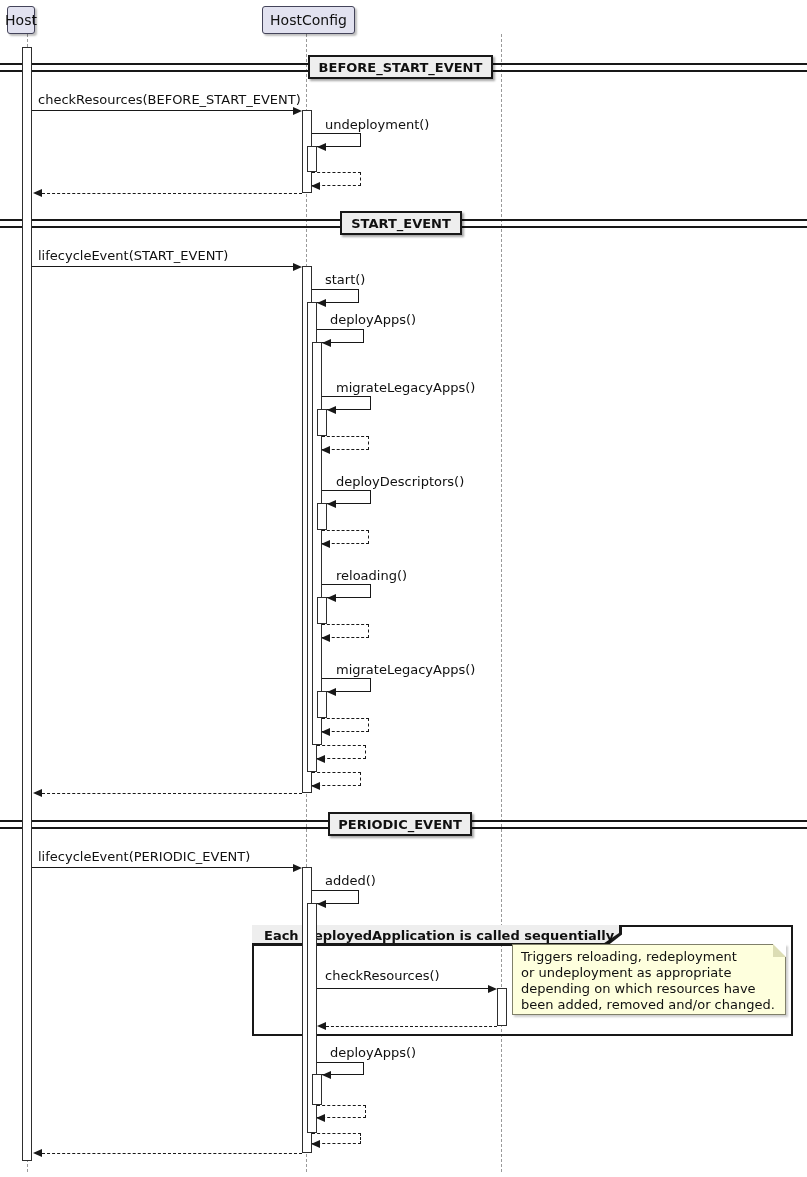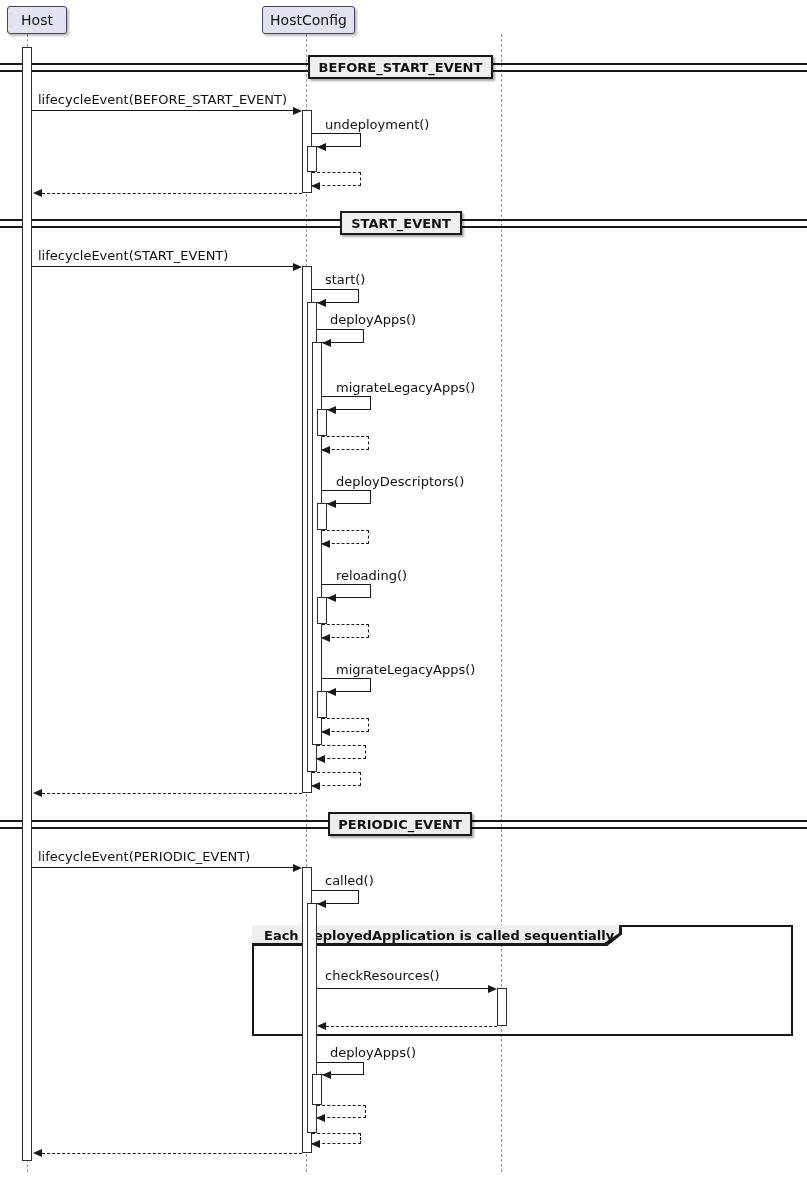--- a/index.html
+++ b/index.html
@@ -70,38 +70,38 @@
   <div class="divline" style="top:226px;"></div>
   <div class="divline" style="top:820px;"></div>
   <div class="divline" style="top:827px;"></div>
 
   <div class="groupbox" style="left:252px;top:925px;width:541px;height:111px;">
     <div class="ghead-outer" style="width:370px;height:21px;"></div>
     <div class="ghead-inner" style="width:367px;height:18px;"></div>
     <div class="glabel" style="left:10px;top:1px;">Each DeployedApplication is called sequentially</div>
   </div>
 
-  <div class="pbox" style="left:7px;top:6px;width:60px;height:28px;">
+  <div class="pbox" style="left:7px;top:6px;width:28px;height:28px;">
     <span>Host</span>
   </div>
   <div class="pbox" style="left:262px;top:6px;width:93px;height:28px;">
     <span>HostConfig</span>
   </div>
 
   <div class="divbox" style="left:308px;top:55px;width:185px;height:24px;">
     <span>BEFORE_START_EVENT</span>
   </div>
   <div class="divbox" style="left:340px;top:211px;width:122px;height:24px;">
     <span>START_EVENT</span>
   </div>
   <div class="divbox" style="left:328px;top:812px;width:144px;height:24px;">
     <span>PERIODIC_EVENT</span>
   </div>
 
-  <div class="mlabel" style="left:38px;top:93px;">lifecycleEvent(BEFORE_START_EVENT)</div>
+  <div class="mlabel" style="left:38px;top:93px;">checkResources(BEFORE_START_EVENT)</div>
   <div class="aline" style="left:32px;top:110px;width:261px;"></div>
   <div class="head-r" style="left:293px;top:107px;"></div>
 
   <div class="mlabel" style="left:325px;top:118px;">undeployment()</div>
   <div class="sc" style="left:312px;top:133px;width:48px;height:12px;">
     <div class="head-l" style="left:5px;"></div>
   </div>
   <div class="sr" style="left:312px;top:172px;width:48px;height:12px;">
     <div class="head-l" style="left:-1px;"></div>
   </div>
@@ -162,32 +162,36 @@
     <div class="head-l" style="left:-1px;"></div>
   </div>
 
   <div class="aline dashed" style="left:42px;top:793px;width:260px;"></div>
   <div class="head-l" style="left:33px;top:789px;"></div>
 
   <div class="mlabel" style="left:38px;top:850px;">lifecycleEvent(PERIODIC_EVENT)</div>
   <div class="aline" style="left:32px;top:867px;width:261px;"></div>
   <div class="head-r" style="left:293px;top:864px;"></div>
 
-  <div class="mlabel" style="left:325px;top:874px;">called()</div>
+  <div class="mlabel" style="left:325px;top:874px;">added()</div>
   <div class="sc" style="left:312px;top:890px;width:46px;height:12px;">
     <div class="head-l" style="left:5px;"></div>
   </div>
 
   <div class="mlabel" style="left:325px;top:969px;">checkResources()</div>
   <div class="aline" style="left:317px;top:988px;width:171px;"></div>
   <div class="head-r" style="left:488px;top:985px;"></div>
 
   <div class="aline dashed" style="left:326px;top:1026px;width:171px;"></div>
   <div class="head-l" style="left:317px;top:1022px;"></div>
 
+  <div class="note" style="left:512px;top:944px;width:274px;height:71px;">Triggers reloading, redeployment
+or undeployment as appropriate
+depending on which resources have
+been added, removed and/or changed.</div>
 
   <div class="mlabel" style="left:330px;top:1046px;">deployApps()</div>
   <div class="sc" style="left:317px;top:1062px;width:46px;height:11px;">
     <div class="head-l" style="left:5px;"></div>
   </div>
 
   <div class="sr" style="left:317px;top:1105px;width:48px;height:11px;">
     <div class="head-l" style="left:-1px;"></div>
   </div>
   <div class="sr" style="left:312px;top:1133px;width:48px;height:9px;">

